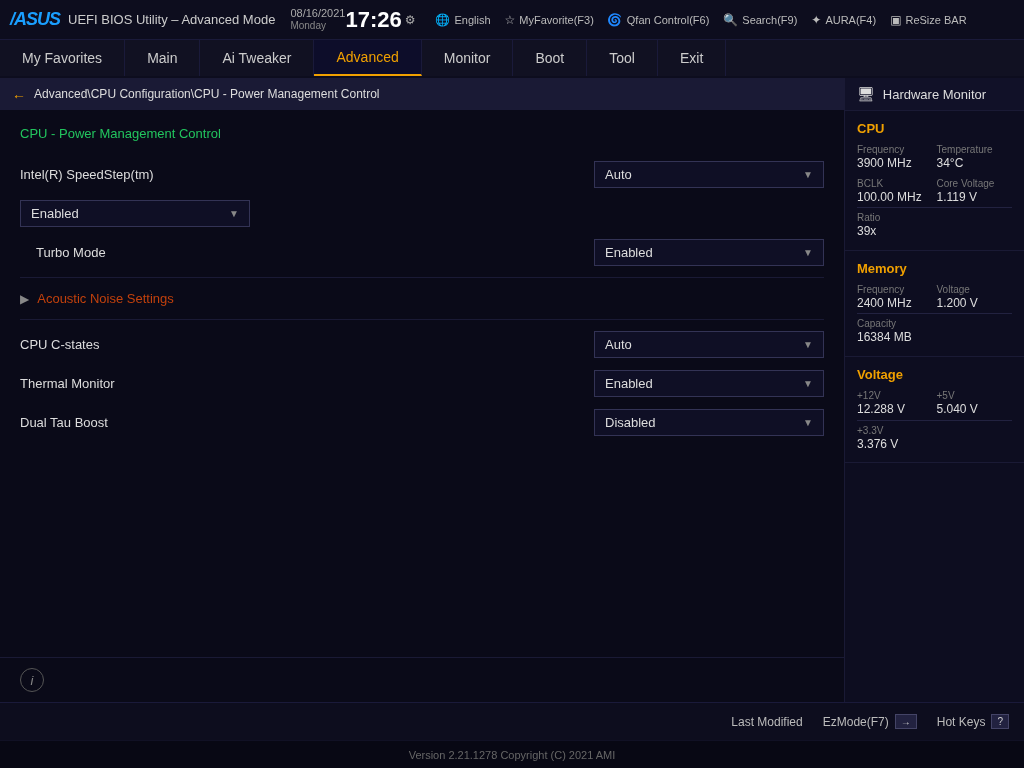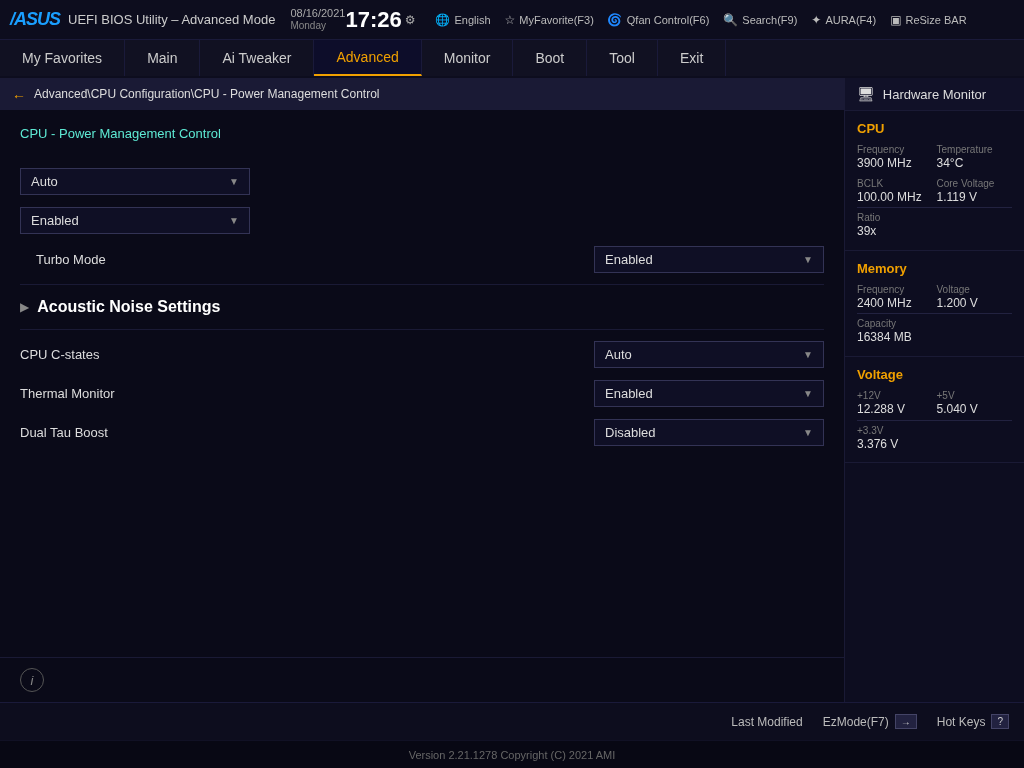--- a/index.html
+++ b/index.html
@@ -170,22 +170,22 @@
     
     .settings-panel {
       flex: 1;
       padding: 10px 0;
       overflow-y: auto;
     }
 
     .section-title {
       padding: 6px 20px;
       font-size: 13px;
-      color: #5eead4;
-      margin-bottom: 15px;
+      color: #22c55e;
+      margin-bottom: 8px;
     }
 
     .setting-row {
       display: flex;
       align-items: center;
       padding: 6px 20px;
       min-height: 38px;
     }
 
     .setting-label {
@@ -224,23 +224,22 @@
       cursor: pointer;
     }
 
     .expand-arrow {
       color: #888;
       margin-right: 8px;
       font-size: 12px;
     }
 
     .expandable-label {
-      font-size: 16px;
-      color: #ffffff;
-      font-weight: bold;
+      font-size: 13px;
+      color: #c2410c;
     }
 
     .divider-line {
       height: 1px;
       background: #1a1a35;
       margin: 5px 20px;
     }
 
     
     .info-bar {
@@ -456,20 +455,21 @@
 
       <div class="breadcrumb-bar">
         <span class="breadcrumb-arrow">←</span>
         <span class="breadcrumb-text">Advanced\CPU Configuration\CPU - Power Management Control</span>
       </div>
 
       <div class="settings-panel">
         <div class="section-title">CPU - Power Management Control</div>
 
         <div class="setting-row">
+          <span class="setting-label">Intel(R) SpeedStep(tm)</span>
           <div class="setting-dropdown">
             <span>Auto</span>
             <span class="dropdown-arrow">▼</span>
           </div>
         </div>
 
         <div class="setting-row">
           <div class="setting-dropdown">
             <span>Enabled</span>
             <span class="dropdown-arrow">▼</span>

